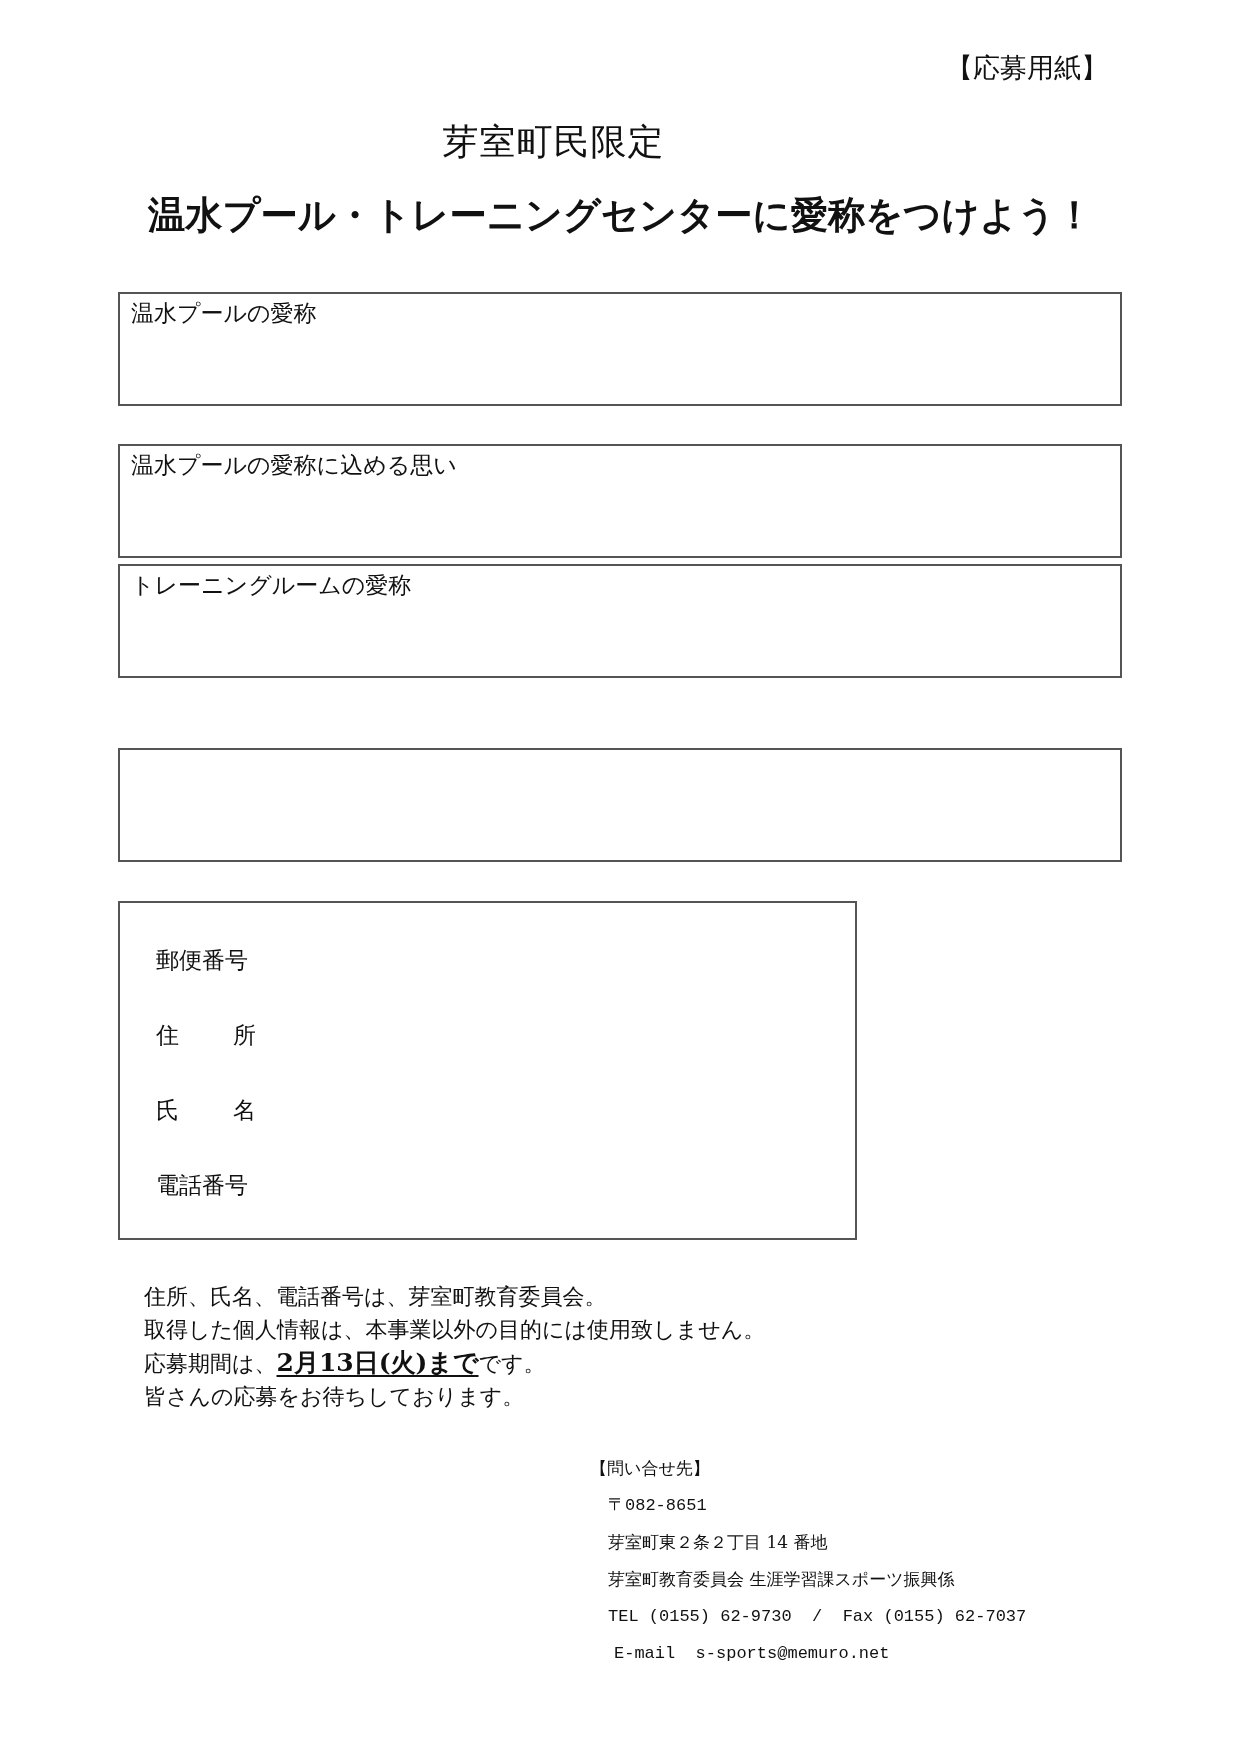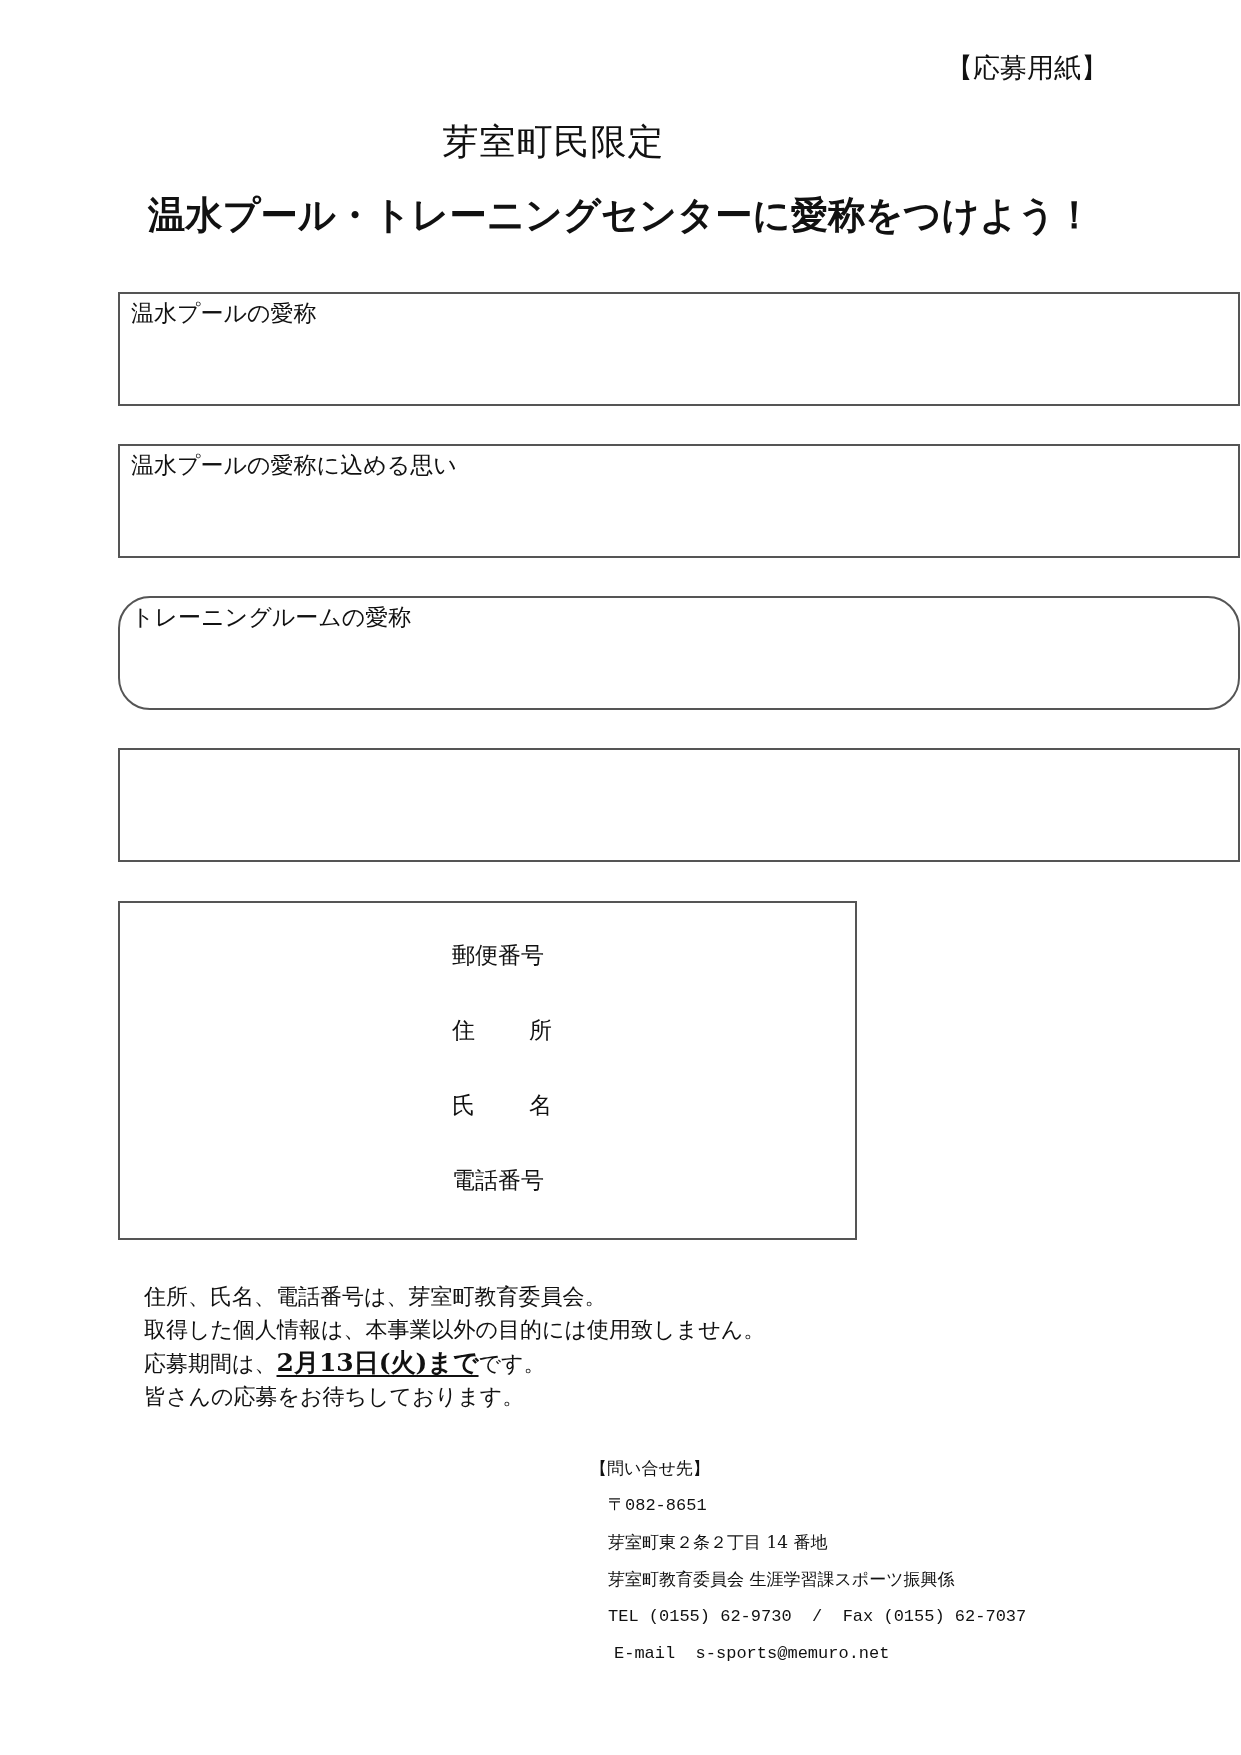--- a/index.html
+++ b/index.html
@@ -3,25 +3,25 @@
 <meta charset="utf-8">
 <style>
   html, body { margin:0; padding:0; background:#ffffff; }
   body { width:1241px; height:1755px; position:relative; overflow:hidden;
          font-family:"DejaVu Sans", "Liberation Sans", sans-serif; color:#111; }
   .abs { position:absolute; }
   .form-label-tag { right:133px; top:50px; font-size:27px; font-family:"DejaVu Serif", "Liberation Serif", serif; }
   .title1 { left:0; width:1107px; top:118px; text-align:center; font-size:36px; font-weight:normal; letter-spacing:1px; }
   .title2 { left:0; width:1241px; top:190px; text-align:center; font-size:38px; font-weight:bold; letter-spacing:0px; transform:scaleX(0.98); }
   .box { border:2px solid #555; box-sizing:border-box; background:#fff; }
-  .field-box { left:118px; width:1122px; height:114px; }
+  .field-box { left:118px; width:1004px; height:114px; }
   .field-label { position:absolute; left:11px; top:4px; font-size:23px; color:#111; }
   .field-input { position:absolute; left:10px; right:10px; bottom:8px; height:52px; border:none; background:transparent; outline:none; font-size:22px; }
   .contact-box { left:118px; top:901px; width:739px; height:339px; }
-  .contact-row { position:absolute; left:52px; width:660px; height:40px; display:flex; align-items:center;flex-direction:column; }
+  .contact-row { position:absolute; left:36px; width:660px; height:40px; display:flex; align-items:center; }
   .contact-row .lbl { width:100px; font-size:23px; display:flex; justify-content:space-between; }
   .contact-row input { flex:1; border:none; outline:none; background:transparent; font-size:22px; margin-left:20px; height:36px; }
   .notes { left:144px; top:1280px; font-size:22px; line-height:33px; font-family:"DejaVu Serif", "Liberation Serif", serif; }
   .notes .deadline { font-size:25px; font-weight:bold; text-decoration:underline; text-underline-offset:4px; }
   .inquiry { left:590px; top:1450px; font-size:17px; line-height:37px; font-family:"DejaVu Serif", "Liberation Serif", serif; }
   .inquiry .indent { padding-left:18px; }
   .mono { font-family:"Liberation Mono", "DejaVu Sans Mono", monospace; }
 </style>
 </head>
 <body>
@@ -33,21 +33,21 @@
 <div class="abs box field-box" style="top:292px;">
   <div class="field-label">温水プールの愛称</div>
   <input class="field-input" type="text" value="" style="">
 </div>
 
 <div class="abs box field-box" style="top:444px;">
   <div class="field-label">温水プールの愛称に込める思い</div>
   <input class="field-input" type="text" value="" style="">
 </div>
 
-<div class="abs box field-box" style="top:596px;border-radius:32px;">
+<div class="abs box field-box" style="top:564px;">
   <div class="field-label">トレーニングルームの愛称</div>
   <input class="field-input" type="text" value="" style="">
 </div>
 
 <div class="abs box field-box" style="top:748px;">
   <input class="field-input" type="text" value="" style="">
 </div>
 
 <div class="abs box contact-box">
   <div class="contact-row" style="top:37px;">

